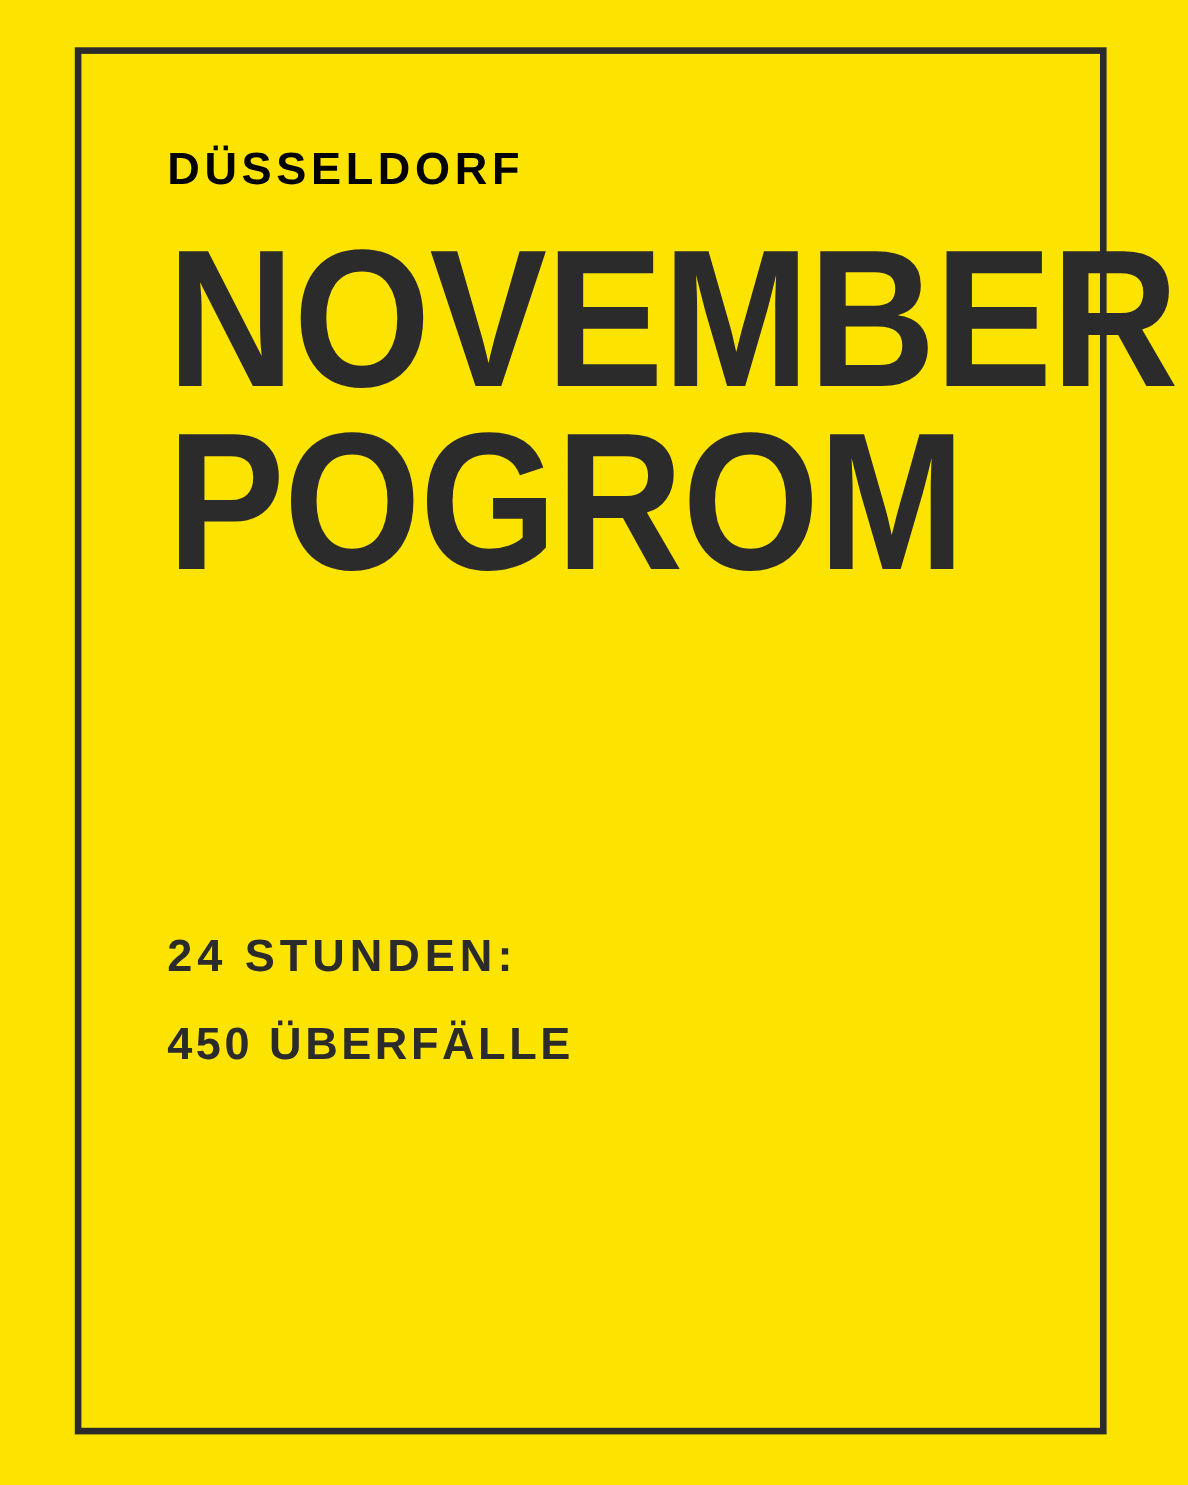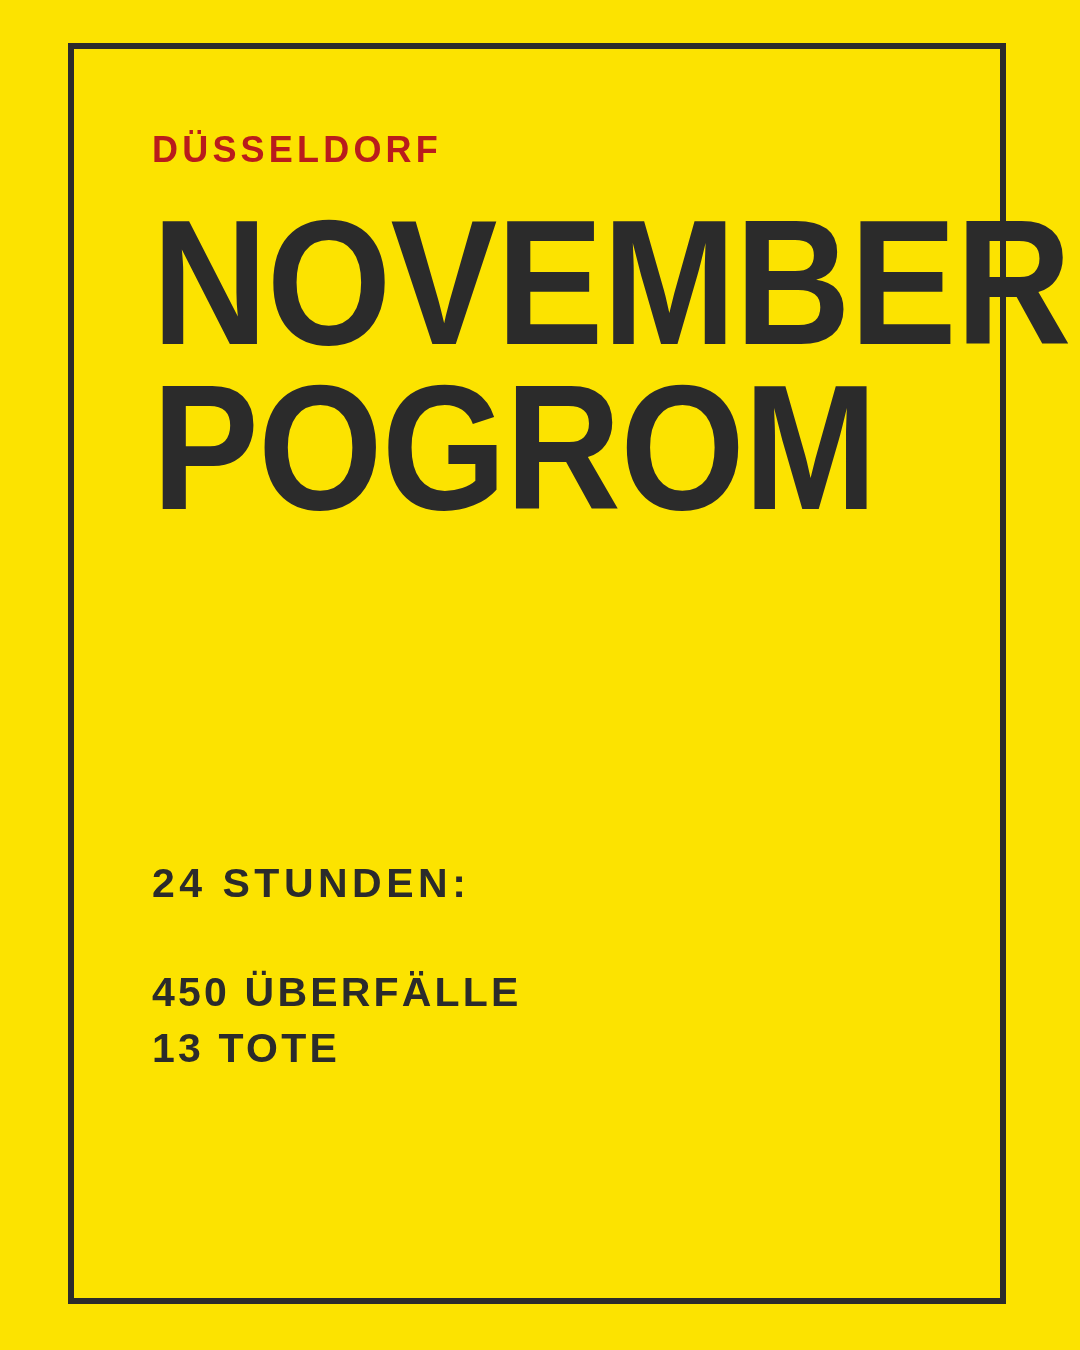--- a/index.html
+++ b/index.html
@@ -29,22 +29,22 @@
     border: 6px solid #2B2B2B;
     box-sizing: border-box;
   }
   .content {
     position: absolute;
     left: 152px;
     top: 124px;
     width: 800px;
   }
   .eyebrow {
-    color: #b91c1c;
-    font-size: 36px;
+    color: #000000;
+    font-size: 41px;
     font-weight: 700;
     letter-spacing: 4.2px;
     line-height: 1.44;
     text-transform: uppercase;
   }
   .eyebrow-line {
     display: block;
     white-space: nowrap;
   }
   .headline {
@@ -69,24 +69,23 @@
     width: 800px;
   }
   .stats-label {
     color: #2B2B2B;
     font-size: 41px;
     font-weight: 700;
     letter-spacing: 4.5px;
     line-height: 1.2;
     text-transform: uppercase;
     white-space: nowrap;
-    margin-top: 14px;
   }
   .stats-list {
-    margin-top: 56px;
+    margin-top: 27px;
   }
   .stats-item {
     display: block;
     color: #2B2B2B;
     font-size: 41px;
     font-weight: 700;
     letter-spacing: 3.2px;
     line-height: 1.37;
     text-transform: uppercase;
     white-space: nowrap;
@@ -106,17 +105,16 @@
     <div class="headline">
       <span class="headline-line">November</span>
       <span class="headline-line">Pogrom</span>
     </div>
   </div>
 
   <div class="stats">
     <div class="stats-label">24 Stunden:</div>
     <div class="stats-list">
       <span class="stats-item">450 Überfälle</span>
-      <span class="stats-item">13 Tote</span>
     </div>
   </div>
 
 </div>
 
 </body></html>

